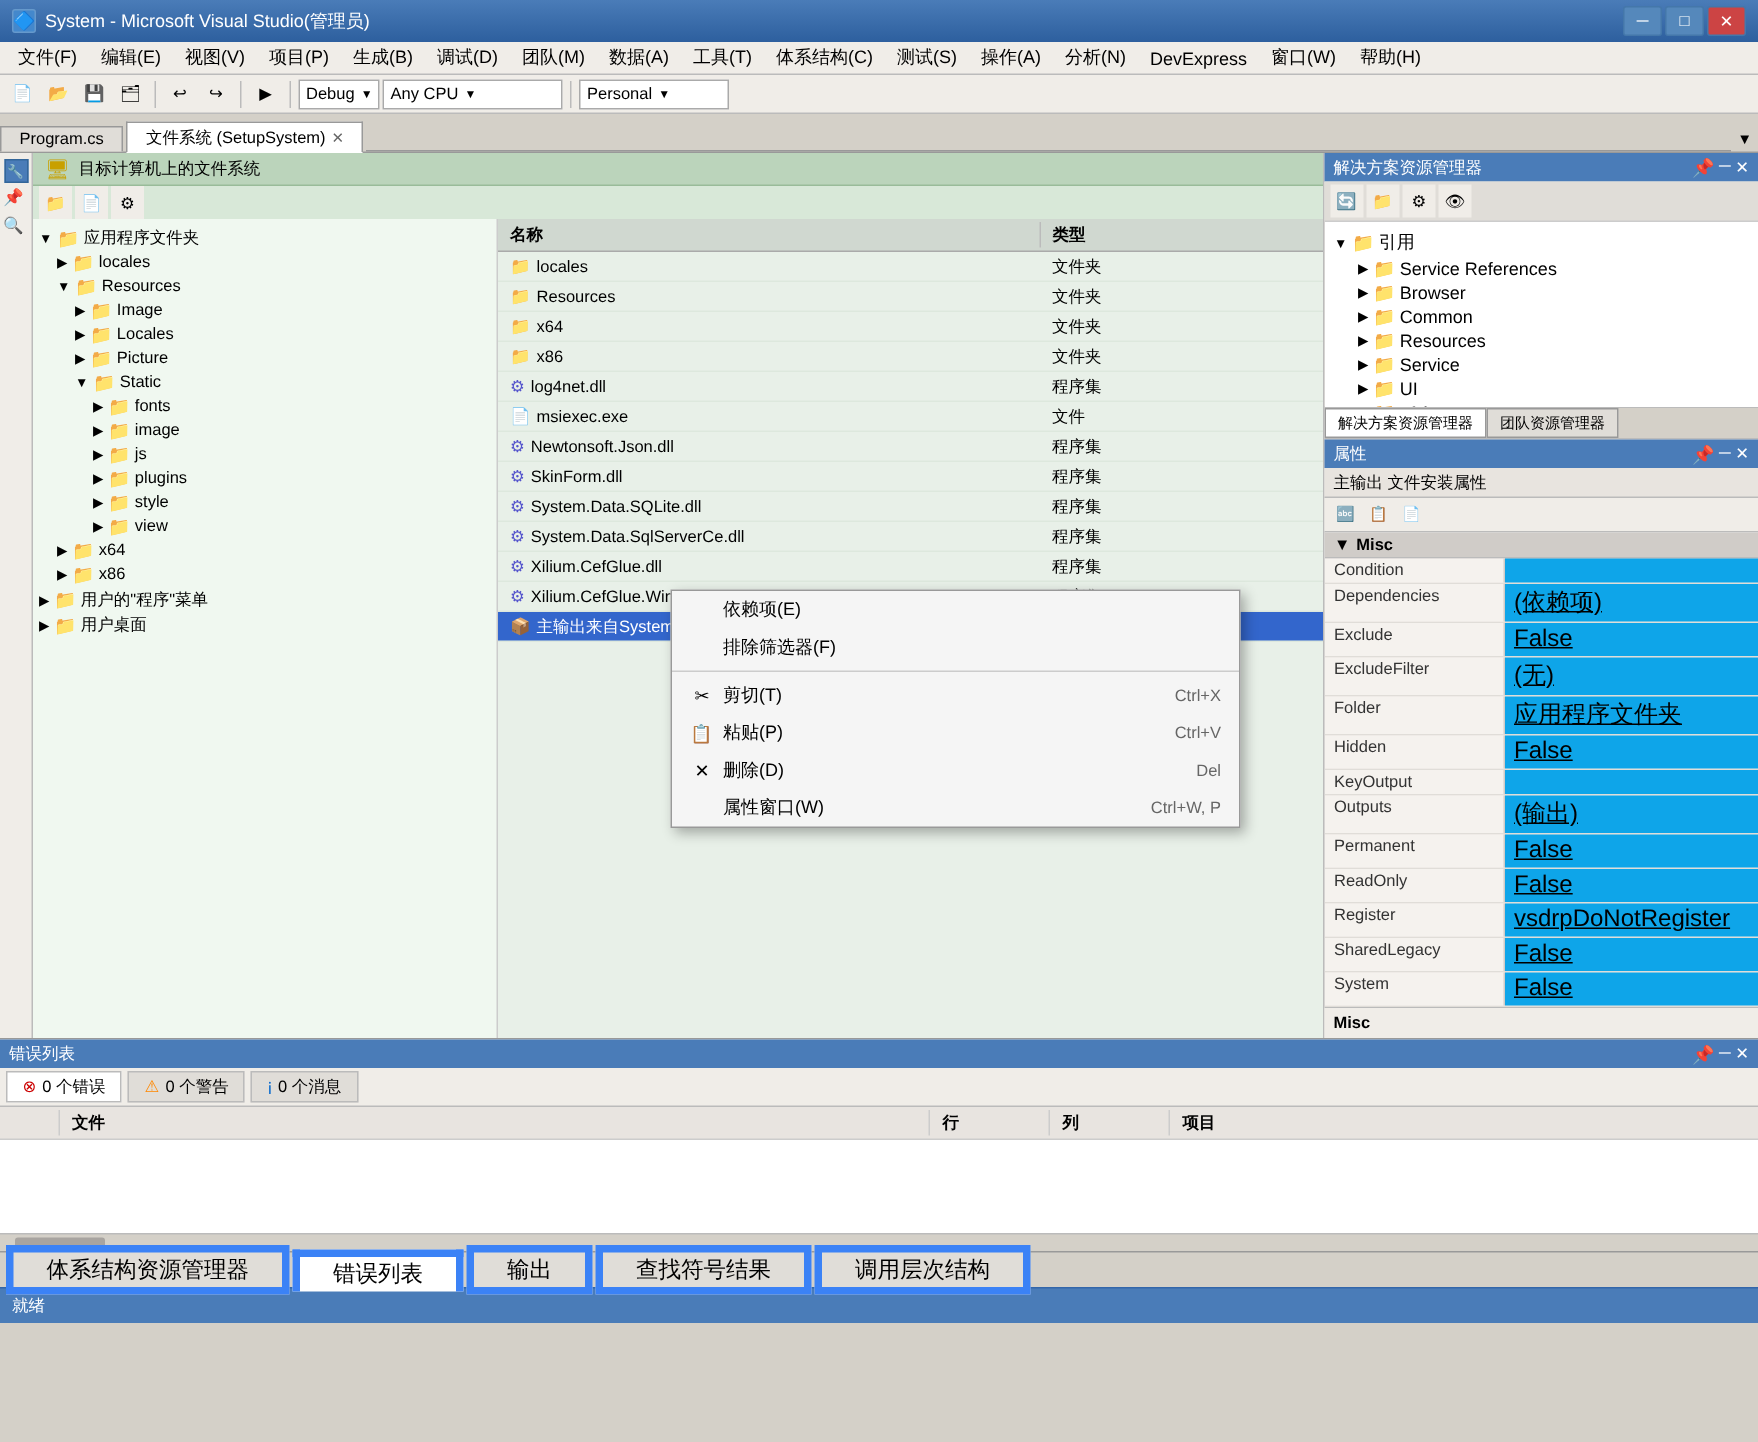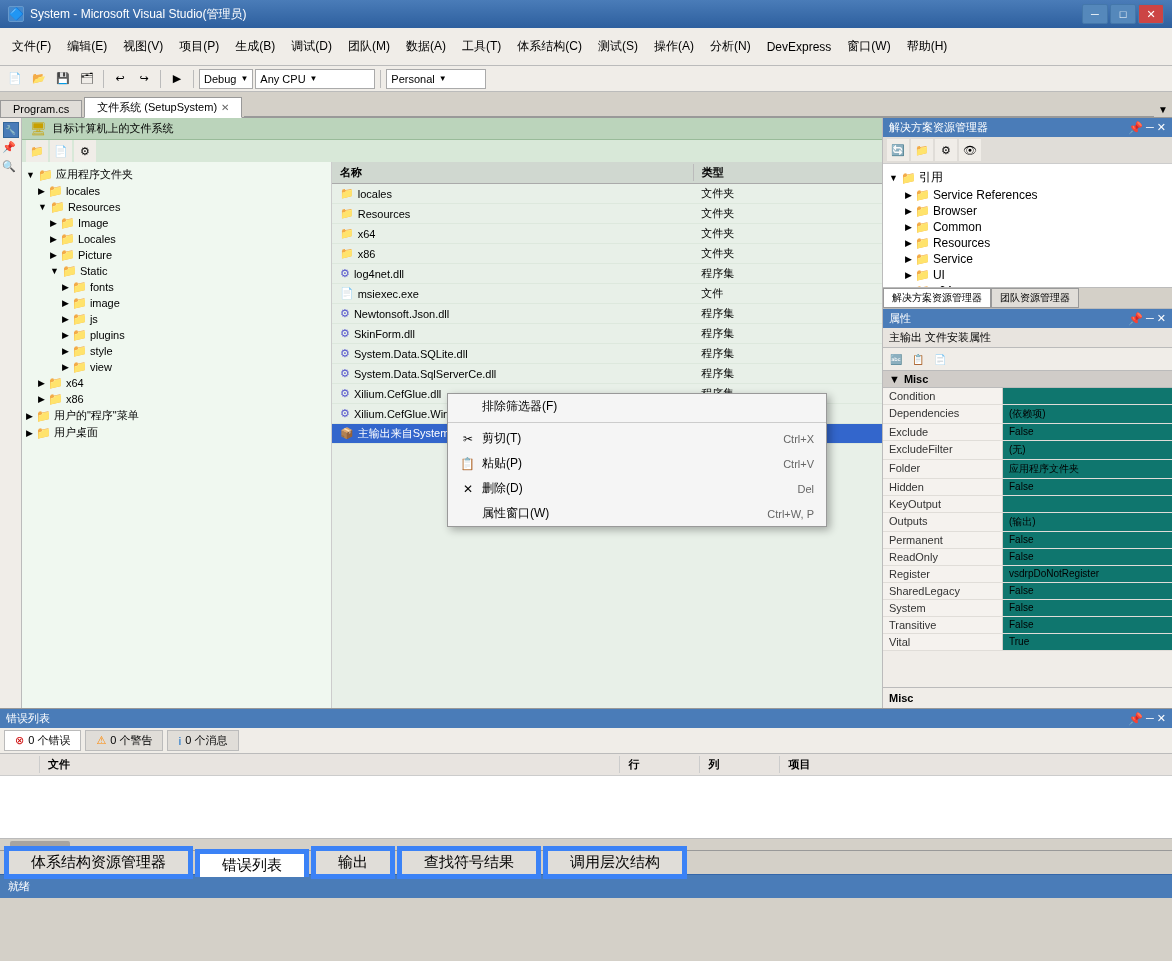--- a/index.html
+++ b/index.html
@@ -7,21 +7,21 @@
 
     
     .title-bar { background: linear-gradient(to bottom, #4a7cb8, #2d5f9e); height: 28px; display: flex; align-items: center; padding: 0 8px; color: #fff; font-size: 12px; }
     .title-bar-icon { width: 16px; height: 16px; margin-right: 6px; background: #4488cc; border: 1px solid #6699cc; border-radius: 2px; display: inline-block; }
     .title-bar-title { flex: 1; }
     .title-bar-buttons { display: flex; gap: 2px; }
     .title-btn { width: 26px; height: 20px; background: #5588bb; border: 1px solid #4477aa; color: #fff; font-size: 11px; display: flex; align-items: center; justify-content: center; cursor: pointer; border-radius: 2px; }
     .title-btn.close { background: #cc4444; }
 
     
-    .menu-bar { background: #f0ede8; height: 38px; display: flex; align-items: center; border-bottom: 1px solid #bbb; padding: 0 4px; }
+    .menu-bar { background: #f0ede8; height: 22px; display: flex; align-items: center; border-bottom: 1px solid #bbb; padding: 0 4px; }
     .menu-item { padding: 2px 8px; font-size: 12px; color: #000; cursor: pointer; white-space: nowrap; }
 
     
     .toolbar { background: #f0ede8; height: 26px; display: flex; align-items: center; border-bottom: 1px solid #bbb; padding: 0 4px; gap: 2px; }
     .toolbar-btn { width: 22px; height: 22px; background: #f0ede8; border: 1px solid transparent; display: flex; align-items: center; justify-content: center; cursor: pointer; font-size: 11px; }
     .toolbar-sep { width: 1px; height: 18px; background: #bbb; margin: 0 3px; }
     .toolbar-dropdown { height: 20px; border: 1px solid #aaa; background: #fff; font-size: 11px; padding: 0 4px; display: flex; align-items: center; gap: 4px; cursor: pointer; }
     .toolbar-dropdown-arrow { font-size: 8px; }
     .tab { padding: 2px 12px; background: #e0ddd8; border: 1px solid #999; border-bottom: none; font-size: 11px; cursor: pointer; margin-right: 2px; display: flex; align-items: center; gap: 4px; }
     .tab.active { background: #fff; border-bottom: 1px solid #fff; margin-bottom: -1px; }
@@ -36,21 +36,21 @@
     .file-row.selected .file-cell { color: #fff; }
     .file-cell { padding: 1px 8px; font-size: 11px; }
     .file-cell.name { flex: 2; display: flex; align-items: center; gap: 4px; }
     .file-cell.type { flex: 1; }
     .sol-item { padding: 1px 4px; cursor: pointer; display: flex; align-items: center; gap: 3px; white-space: nowrap; }
     .right-tab { padding: 2px 8px; font-size: 10px; cursor: pointer; background: #e0ddd8; border: 1px solid #999; }
     .right-tab.active { background: #fff; }
     .props-btn { width: 20px; height: 18px; font-size: 10px; border: 1px solid transparent; background: transparent; cursor: pointer; display: flex; align-items: center; justify-content: center; }
     .prop-row { display: flex; border-bottom: 1px solid #e0ddd8; }
     .prop-name { width: 120px; padding: 2px 6px; font-size: 11px; border-right: 1px solid #d0ccc8; background: #f5f2ee; color: #333; }
-    .prop-value { flex: 1; padding: 2px 6px; font-size: 10px; background: #0f766e; color: #000; }
+    .prop-value { flex: 1; padding: 2px 6px; font-size: 16px; background: #0ea5e9; color: #000; text-decoration: underline; }
     .bottom-tab { padding: 2px 10px; font-size: 11px; background: #e0ddd8; border: 1px solid #bbb; cursor: pointer; display: flex; align-items: center; gap: 4px; }
     .bottom-tab.active { background: #fff; }
     .status-bar { background: #4a7cb8; color: #fff; height: 24px; display: flex; align-items: center; padding: 0 8px; font-size: 11px; border-top: 1px solid #3366aa; }
     .btm-tab { padding: 2px 22px; font-size: 15px; background: #e0ddd8; border: 5px solid #3b82f6; cursor: pointer; white-space: nowrap; }
     .btm-tab.active { background: #fff; border-bottom: none; }
 
     
     .context-menu { position: absolute; left: 447px; top: 393px; width: 380px; background: #f5f5f5; border: 1px solid #999; box-shadow: 3px 3px 8px rgba(0,0,0,0.3); z-index: 100; font-size: 12px; }
     .ctx-item { padding: 4px 12px; cursor: pointer; display: flex; align-items: center; gap: 6px; white-space: nowrap; }
     .ctx-sep { height: 1px; background: #ccc; margin: 3px 0; }
@@ -549,20 +549,24 @@
   <div class="btm-tab">调用层次结构</div>
 </div>
 
 <div class="status-bar">
   <span>就绪</span>
 </div>
 
 <div class="context-menu">
   <div class="ctx-item">
     <span class="ctx-icon"></span>
+    <span>依赖项(E)</span>
+  </div>
+  <div class="ctx-item">
+    <span class="ctx-icon"></span>
     <span>排除筛选器(F)</span>
   </div>
   <div class="ctx-sep"></div>
   <div class="ctx-item">
     <span class="ctx-icon">✂</span>
     <span>剪切(T)</span>
     <span class="ctx-shortcut">Ctrl+X</span>
   </div>
   <div class="ctx-item">
     <span class="ctx-icon">📋</span>

